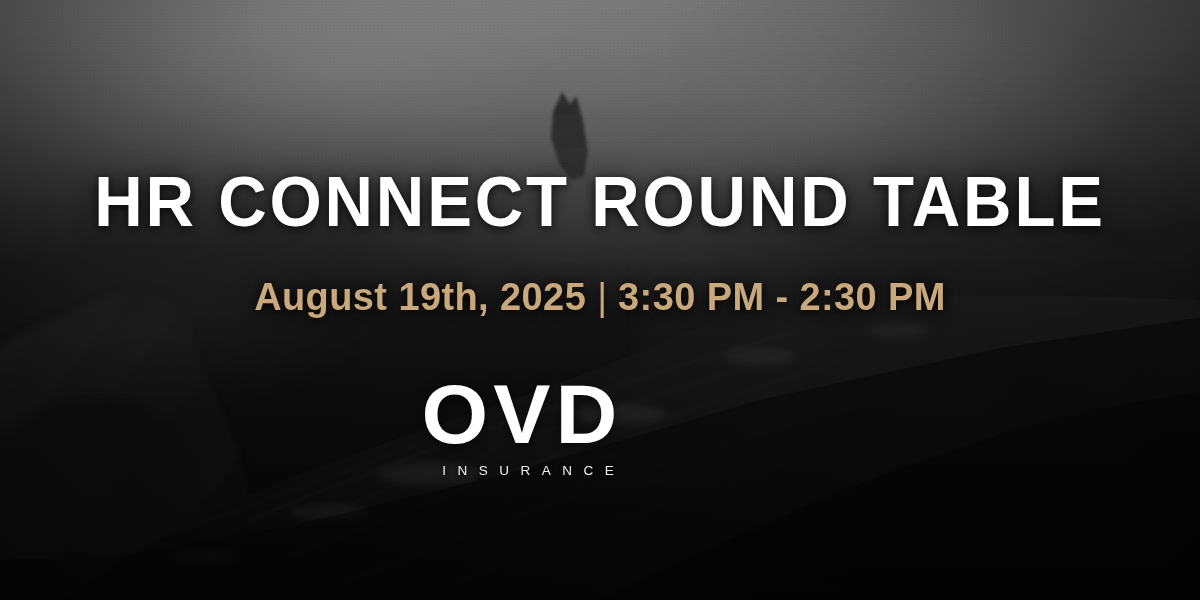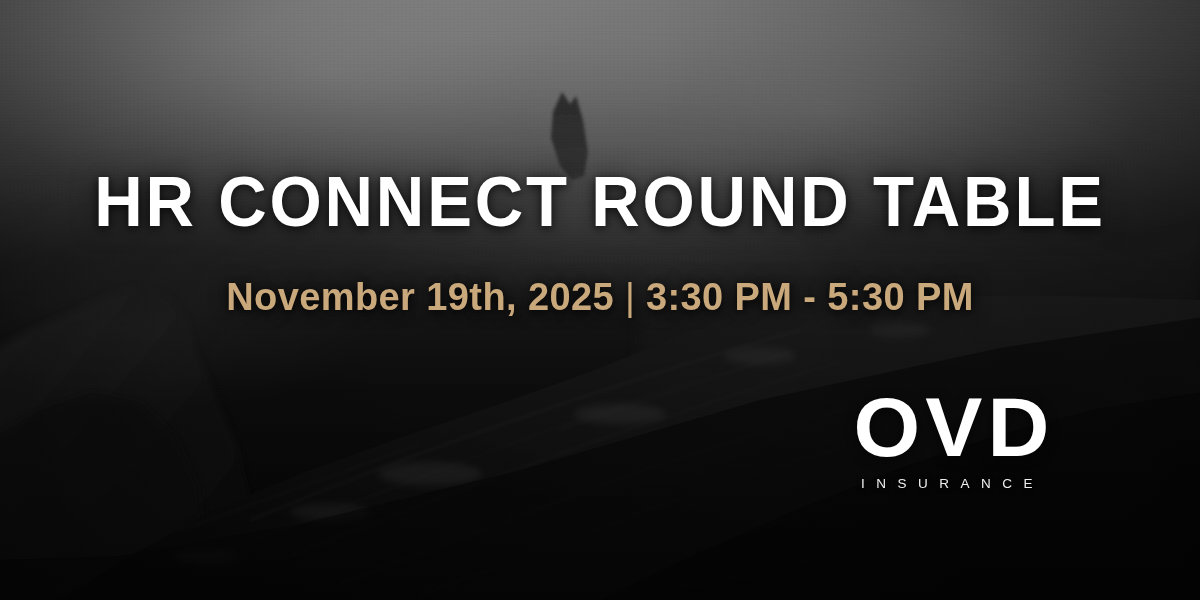--- a/index.html
+++ b/index.html
@@ -149,24 +149,24 @@
   #event-datetime .sep {
     color: #c9a87b;
     font-weight: normal;
     padding: 0 11px;
     letter-spacing: 0;
   }
 
   
   #brand-logo {
     position: absolute;
-    top: 387px;
+    top: 374px;
     left: 0;
     width: 1044px;
-    text-align: right;
+    text-align: center;
   }
   #brand-wordmark {
     display: block;
     color: #ffffff;
     font-size: 84px;
     line-height: 80px;
     font-weight: bold;
     letter-spacing: 5px;
     transform: scaleX(1.02);
     text-shadow: 0 2px 12px rgba(0,0,0,0.6);
@@ -271,21 +271,21 @@
   <div class="bg-layer" id="bg-mist-d"></div>
   <div class="bg-layer" id="bg-scrim"></div>
   <div class="bg-layer" id="bg-vignette"></div>
   <div class="bg-layer" id="bg-grain"></div>
 
   <div id="content">
 
     <div id="event-title">HR CONNECT ROUND TABLE</div>
 
     <div id="event-datetime">
-      <span>November 19th, 2025</span><span class="sep">|</span><span>3:30 PM - 5:30 PM</span>
+      <span>August 19th, 2025</span><span class="sep">|</span><span>3:30 PM - 2:30 PM</span>
     </div>
 
     <div id="brand-logo">
       <span id="brand-wordmark">OVD</span>
       <span id="brand-tagline">INSURANCE</span>
     </div>
 
   </div>
 </div>
 

